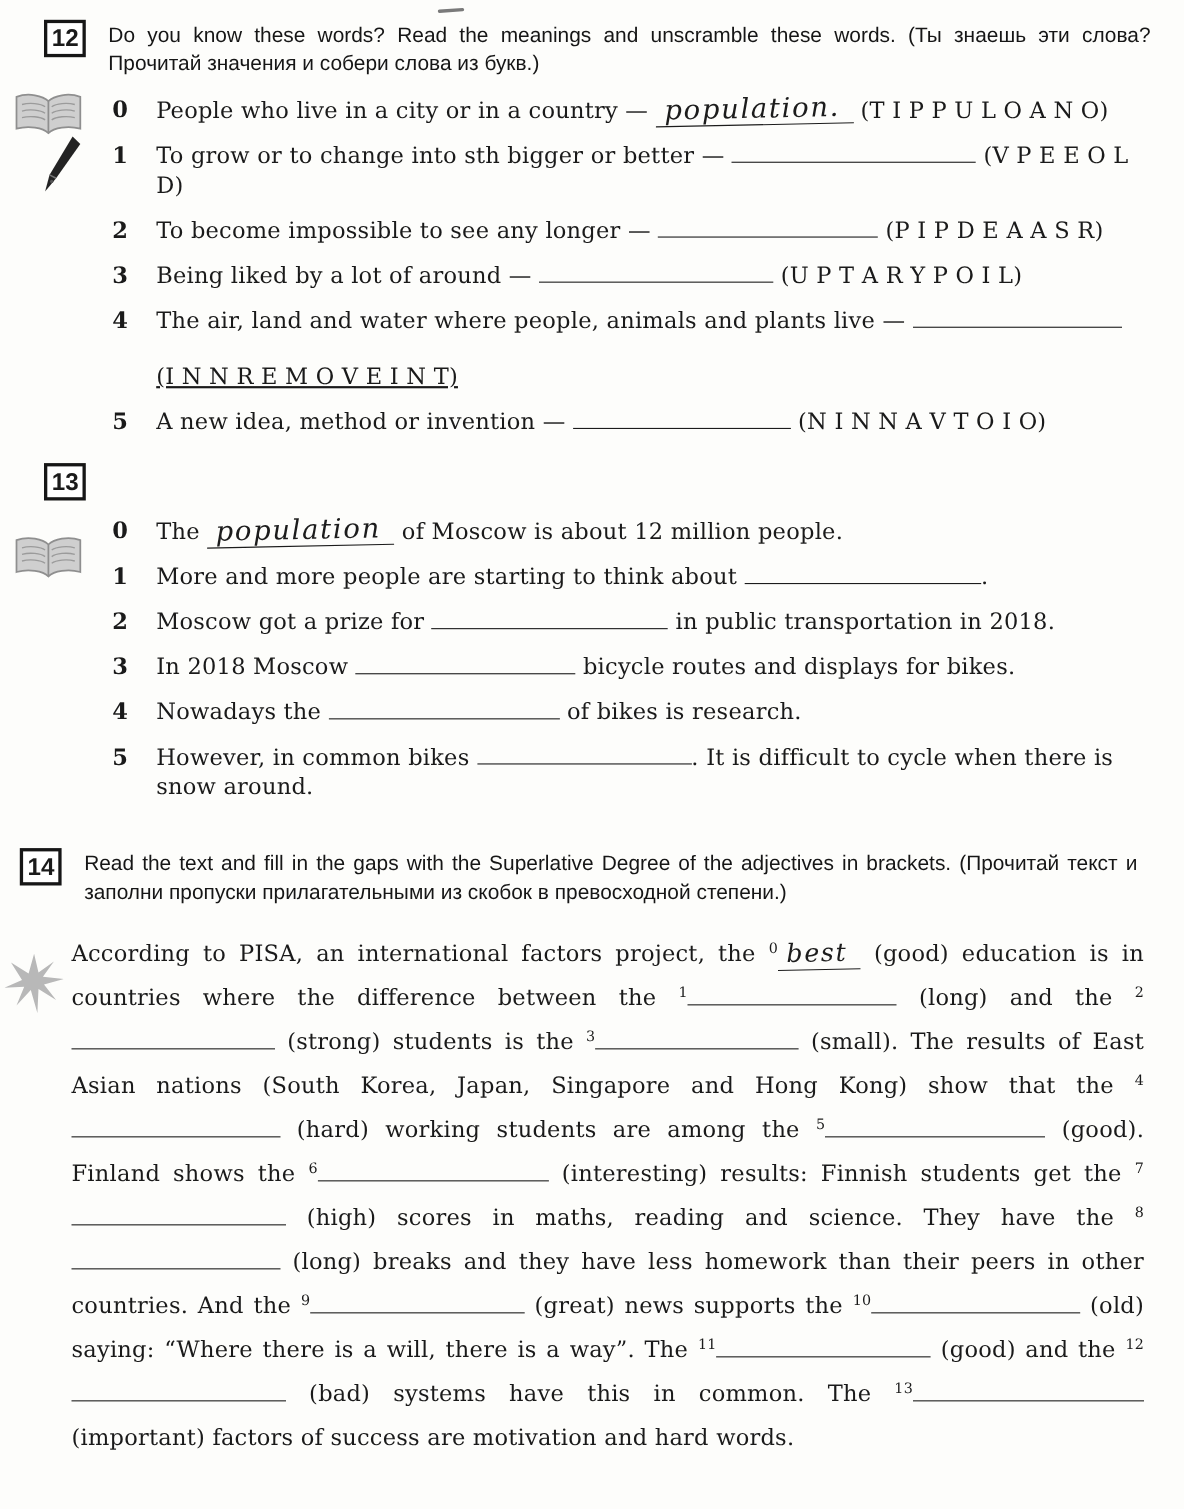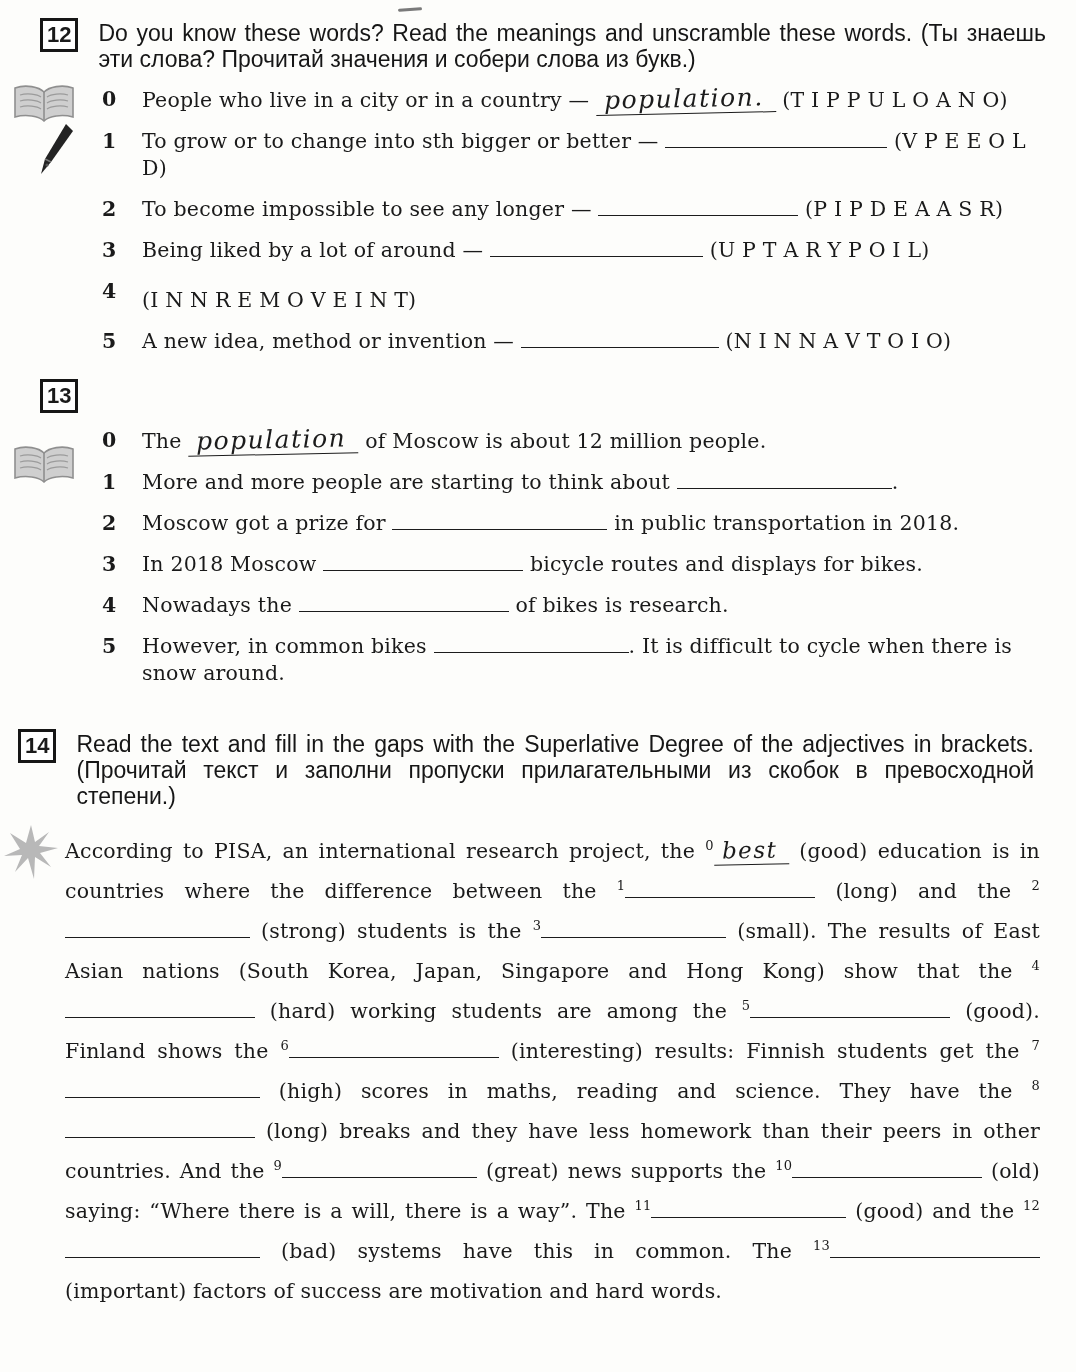--- a/index.html
+++ b/index.html
@@ -35,39 +35,39 @@
     border: 3px solid #161616;
     display: flex; align-items: center; justify-content: center;
     font-family: "Liberation Sans", sans-serif;
     font-weight: bold; font-size: 22px;
     padding: 0 4px;
     background: #fff;
   }
   .instruction {
     margin: 2px 0 0 0;
     font-family: "Liberation Sans", sans-serif;
-    font-size: 23px; line-height: 26px;
+    font-size: 19px; line-height: 26px;
     text-align: justify;
     color: #161616;
   }
 
   .items {
     list-style: none;
     margin: 10px 0 0 0;
     padding: 0 26px 0 102px;
   }
   .item {
     display: flex; gap: 22px;
     font-size: 20.5px; line-height: 27px;
     letter-spacing: 0.2px;
     margin-top: 14px;
   }
   .item .num { font-weight: bold; flex: none; min-width: 18px; }
   .item .body { flex: 1; }
-  .second-line { margin-top: 9px; }
+  .second-line { margin-top: 24px; text-decoration: underline; }
 
   .blank {
     display: inline-block;
     border-bottom: 1.7px solid #1c1c1c;
     height: 0.95em;
     vertical-align: baseline;
   }
 
   .hand {
     display: inline-block;
@@ -163,20 +163,24 @@
         <span class="num">3</span>
         <div class="body">
           <span>Being liked by a lot of around —</span>
           <span class="blank" style="width:213px"></span>
           <span>(U P T A R Y P O I L)</span>
         </div>
       </li>
       <li class="item">
         <span class="num">4</span>
         <div class="body">
+          <div>
+            <span>The air, land and water where people, animals and plants live —</span>
+            <span class="blank" style="width:190px"></span>
+          </div>
           <div class="second-line">
             <span>(I N N R E M O V E I N T)</span>
           </div>
         </div>
       </li>
       <li class="item">
         <span class="num">5</span>
         <div class="body">
           <span>A new idea, method or invention —</span>
           <span class="blank" style="width:198px"></span>
@@ -255,21 +259,21 @@
         <path d="M27 0 L31 17 L45 7 L35 21 L54 23 L36 28 L47 42 L31 32 L30 54 L24 33 L11 47 L18 30 L0 31 L16 24 L6 8 L22 18 Z" fill="#b8b8b8"></path>
       </svg>
     </span>
 
     <div class="ex-header">
       <div class="ex-num">14</div>
       <p class="instruction">Read the text and fill in the gaps with the Superlative Degree of the adjectives in brackets. (Прочитай текст и заполни пропуски прилагательными из скобок в превосходной степени.)</p>
     </div>
 
     <p class="para">
-      <span>According to PISA, an international research project, the</span>
+      <span>According to PISA, an international factors project, the</span>
       <sup>0</sup><span class="hand hand-small">best</span>
       <span>(good) education is in countries where the difference between the</span>
       <sup>1</sup><span class="blank" style="width:190px"></span>
       <span>(long) and the</span>
       <sup>2</sup><span class="blank" style="width:185px"></span>
       <span>(strong) students is the</span>
       <sup>3</sup><span class="blank" style="width:185px"></span>
       <span>(small). The results of East Asian nations (South Korea, Japan, Singapore and Hong Kong) show that the</span>
       <sup>4</sup><span class="blank" style="width:190px"></span>
       <span>(hard) working students are among the</span>

